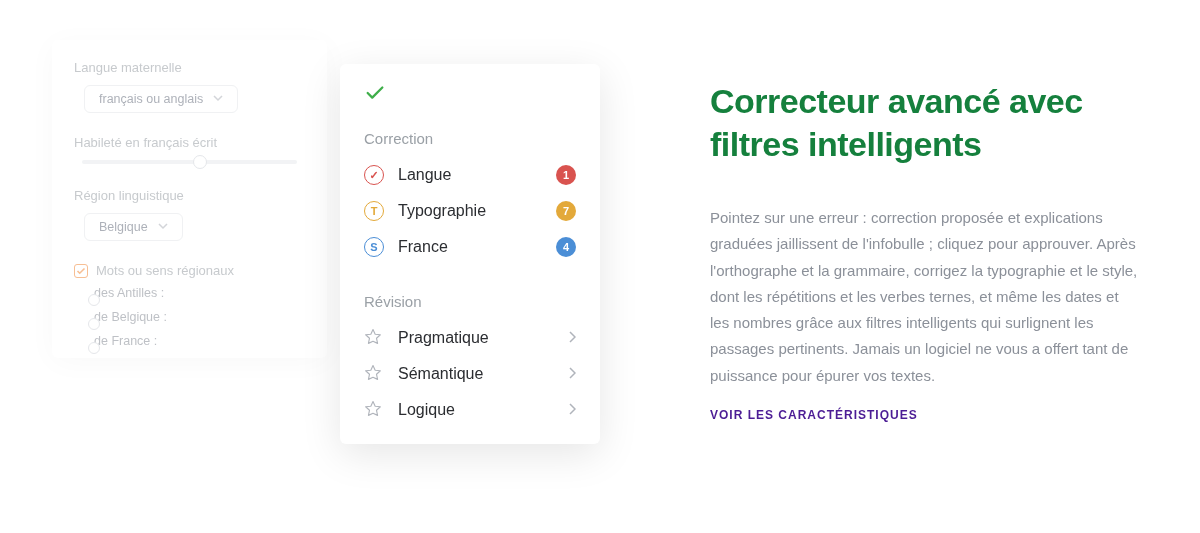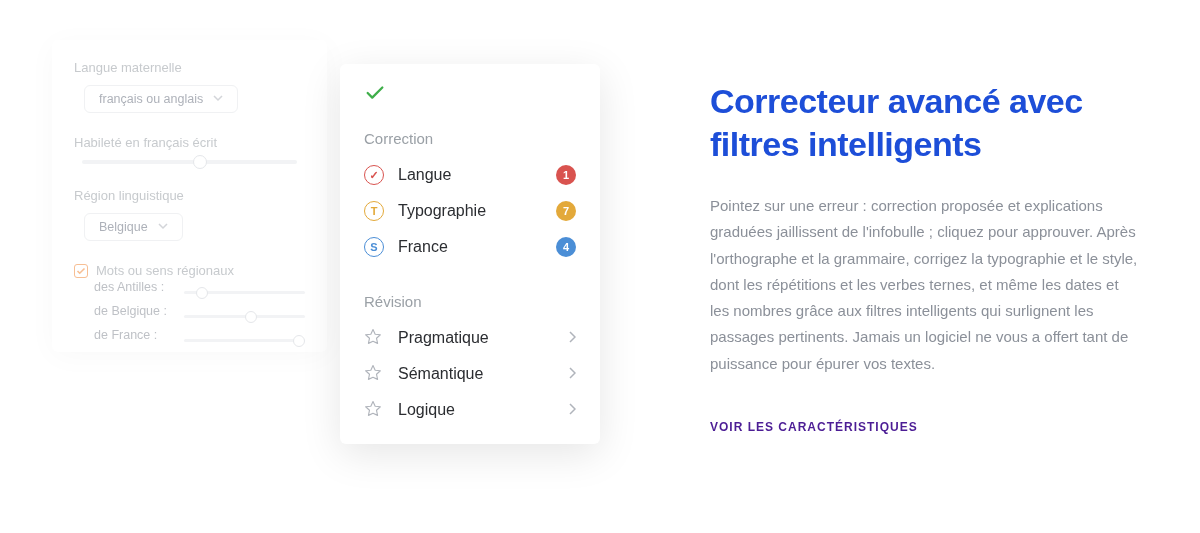--- a/index.html
+++ b/index.html
@@ -69,39 +69,40 @@
     border: 1px solid #d0d4da;
     border-radius: 50%;
     transform: translate(-50%, -50%);
   }
   .checkbox-row {
     display: flex;
     align-items: center;
     gap: 8px;
     font-size: 13px;
     color: #9aa0a6;
-    margin-bottom: 2px;
+    margin-bottom: 8px;
   }
   .checkbox {
     width: 14px;
     height: 14px;
     border: 1.5px solid #f28b3d;
     border-radius: 3px;
     display: flex;
     align-items: center;
     justify-content: center;
   }
   .checkbox svg { width: 10px; height: 10px; }
   .mini-slider-row {
     display: flex;
-    align-items: flex-end;
+    align-items: flex-start;
     font-size: 12.5px;
     color: #8a8f98;
     margin-bottom: 10px;
     padding-left: 20px;
+    flex-direction: column;
   }
   .mini-slider-row .lbl { width: 90px; flex-shrink:0;}
   .mini-slider-track {
     flex: 1;
     height: 3px;
     background: #e8eaed;
     border-radius: 2px;
     position: relative;
   }
   .mini-slider-track .slider-thumb { width: 12px; height: 12px; }
@@ -178,29 +179,29 @@
 
   
   .right-content {
     flex: 1;
     padding: 60px 20px 0 110px;
   }
   .headline {
     font-size: 34px;
     font-weight: 700;
     line-height: 1.25;
-    color: #1d4ed8;
+    color: #15803d;
     letter-spacing: -0.5px;
-    margin-bottom: 28px;
+    margin-bottom: 40px;
   }
   .body-text {
     font-size: 15px;
     line-height: 1.75;
     color: #8b9099;
-    margin-bottom: 40px;
+    margin-bottom: 16px;
   }
   .link {
     font-size: 12px;
     font-weight: 700;
     letter-spacing: 1px;
     color: #4c1d95;
     text-transform: uppercase;
     cursor: pointer;
   }
 </style>

